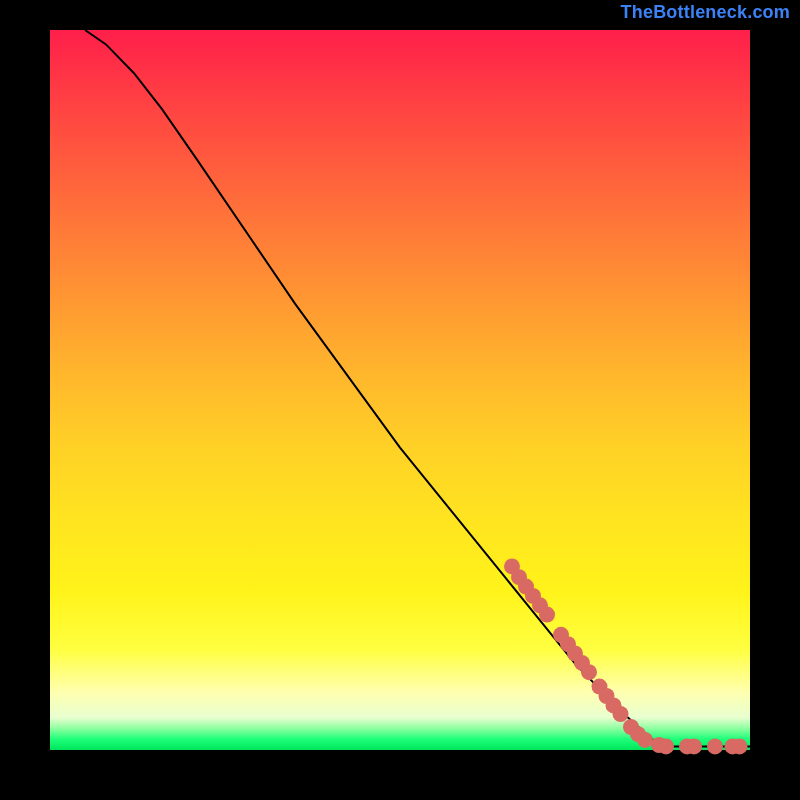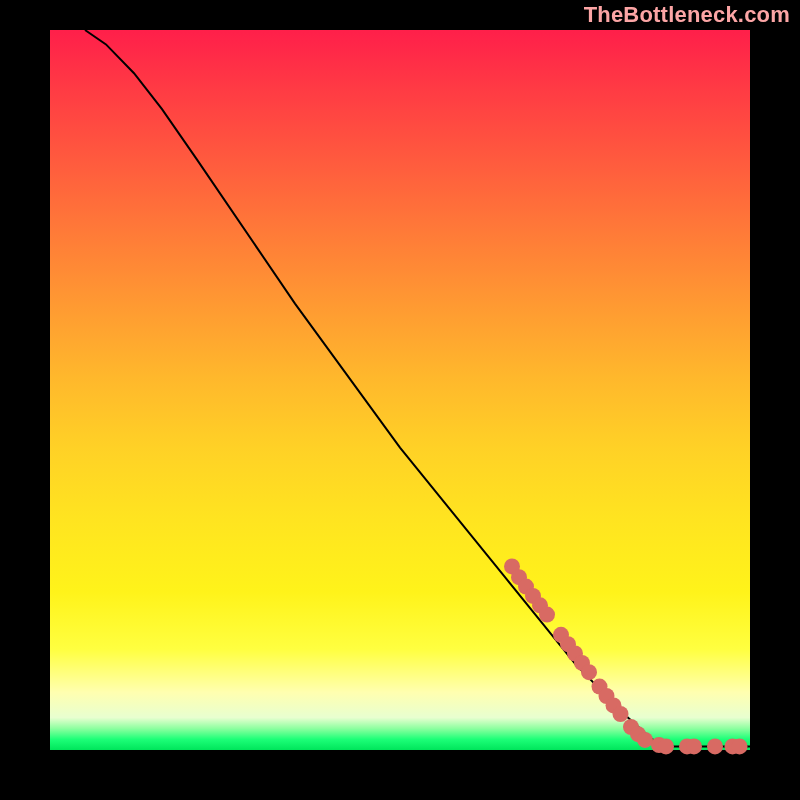--- a/index.html
+++ b/index.html
@@ -14,23 +14,23 @@
   .outer {
     position: relative;
     width: 800px;
     height: 800px;
     background: #000;
   }
   .attribution {
     position: absolute;
     top: 2px;
     right: 10px;
-    font-size: 22px;
+    font-size: 18px;
     font-weight: 600;
-    color: #fca5a5;
+    color: #3b82f6;
     letter-spacing: 0.2px;
     z-index: 10;
     user-select: text;
   }
   .plot {
     position: absolute;
     
     left: 50px;
     top: 30px;
     width: 700px;

